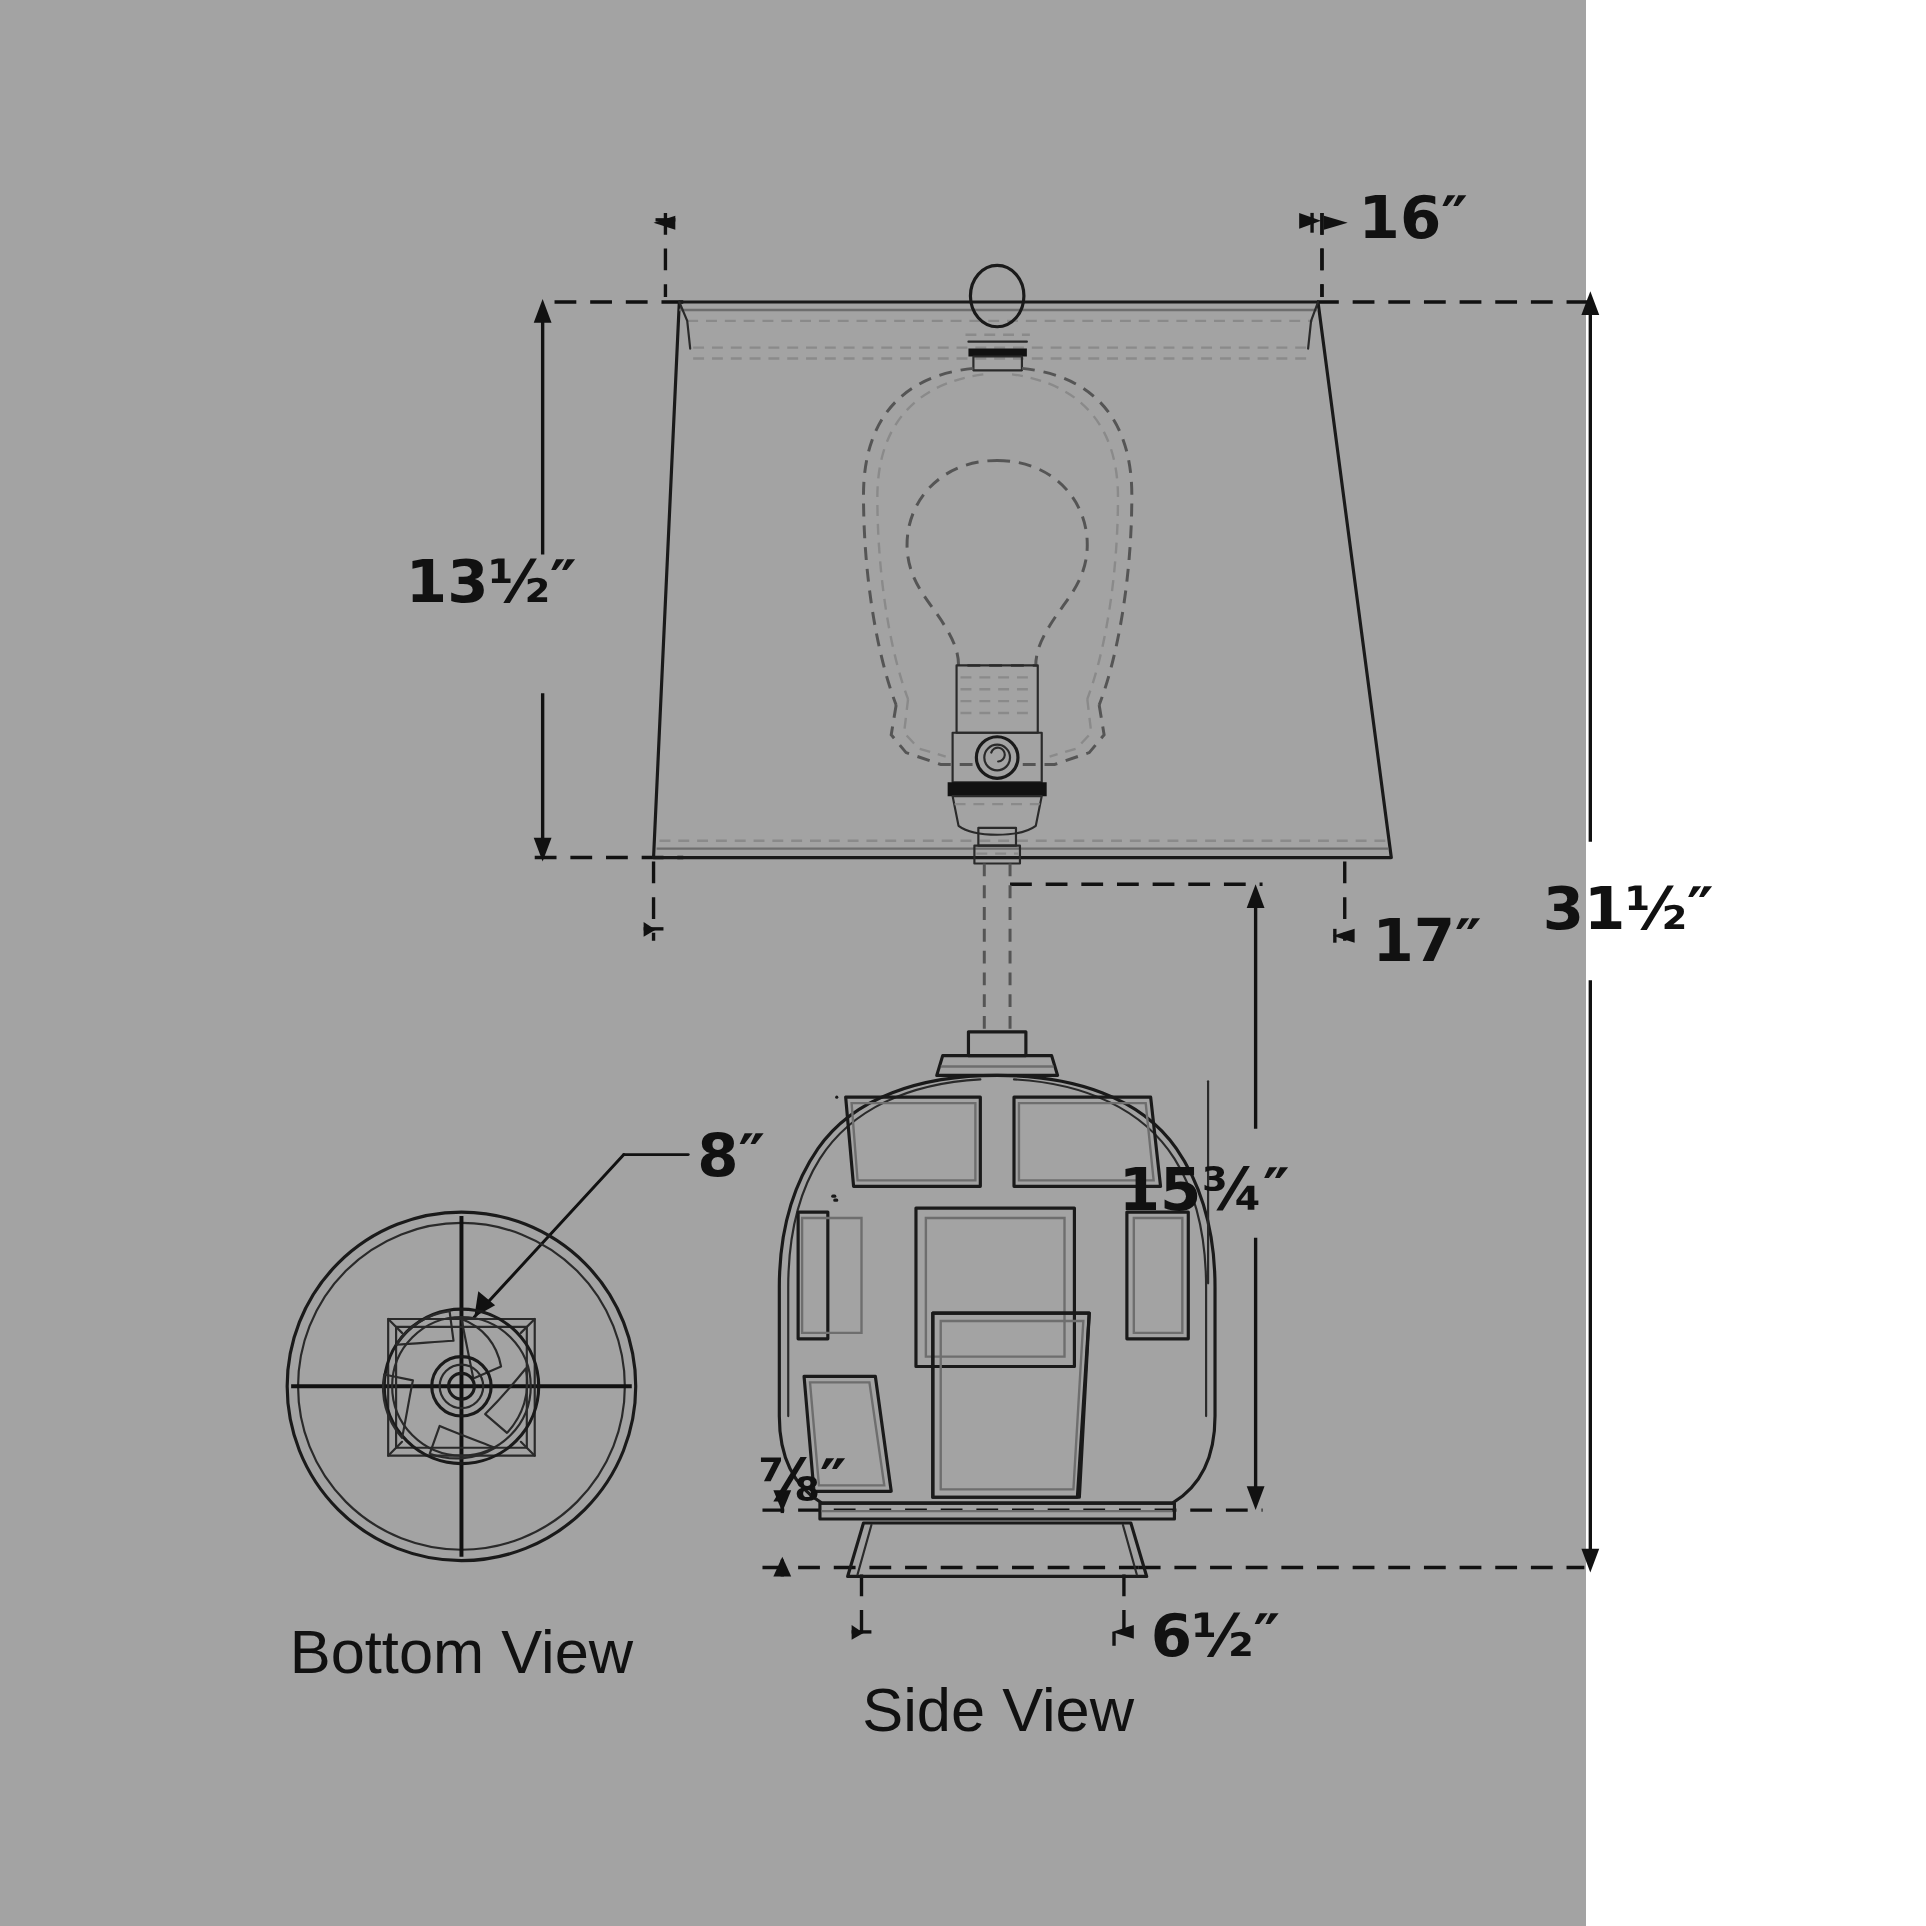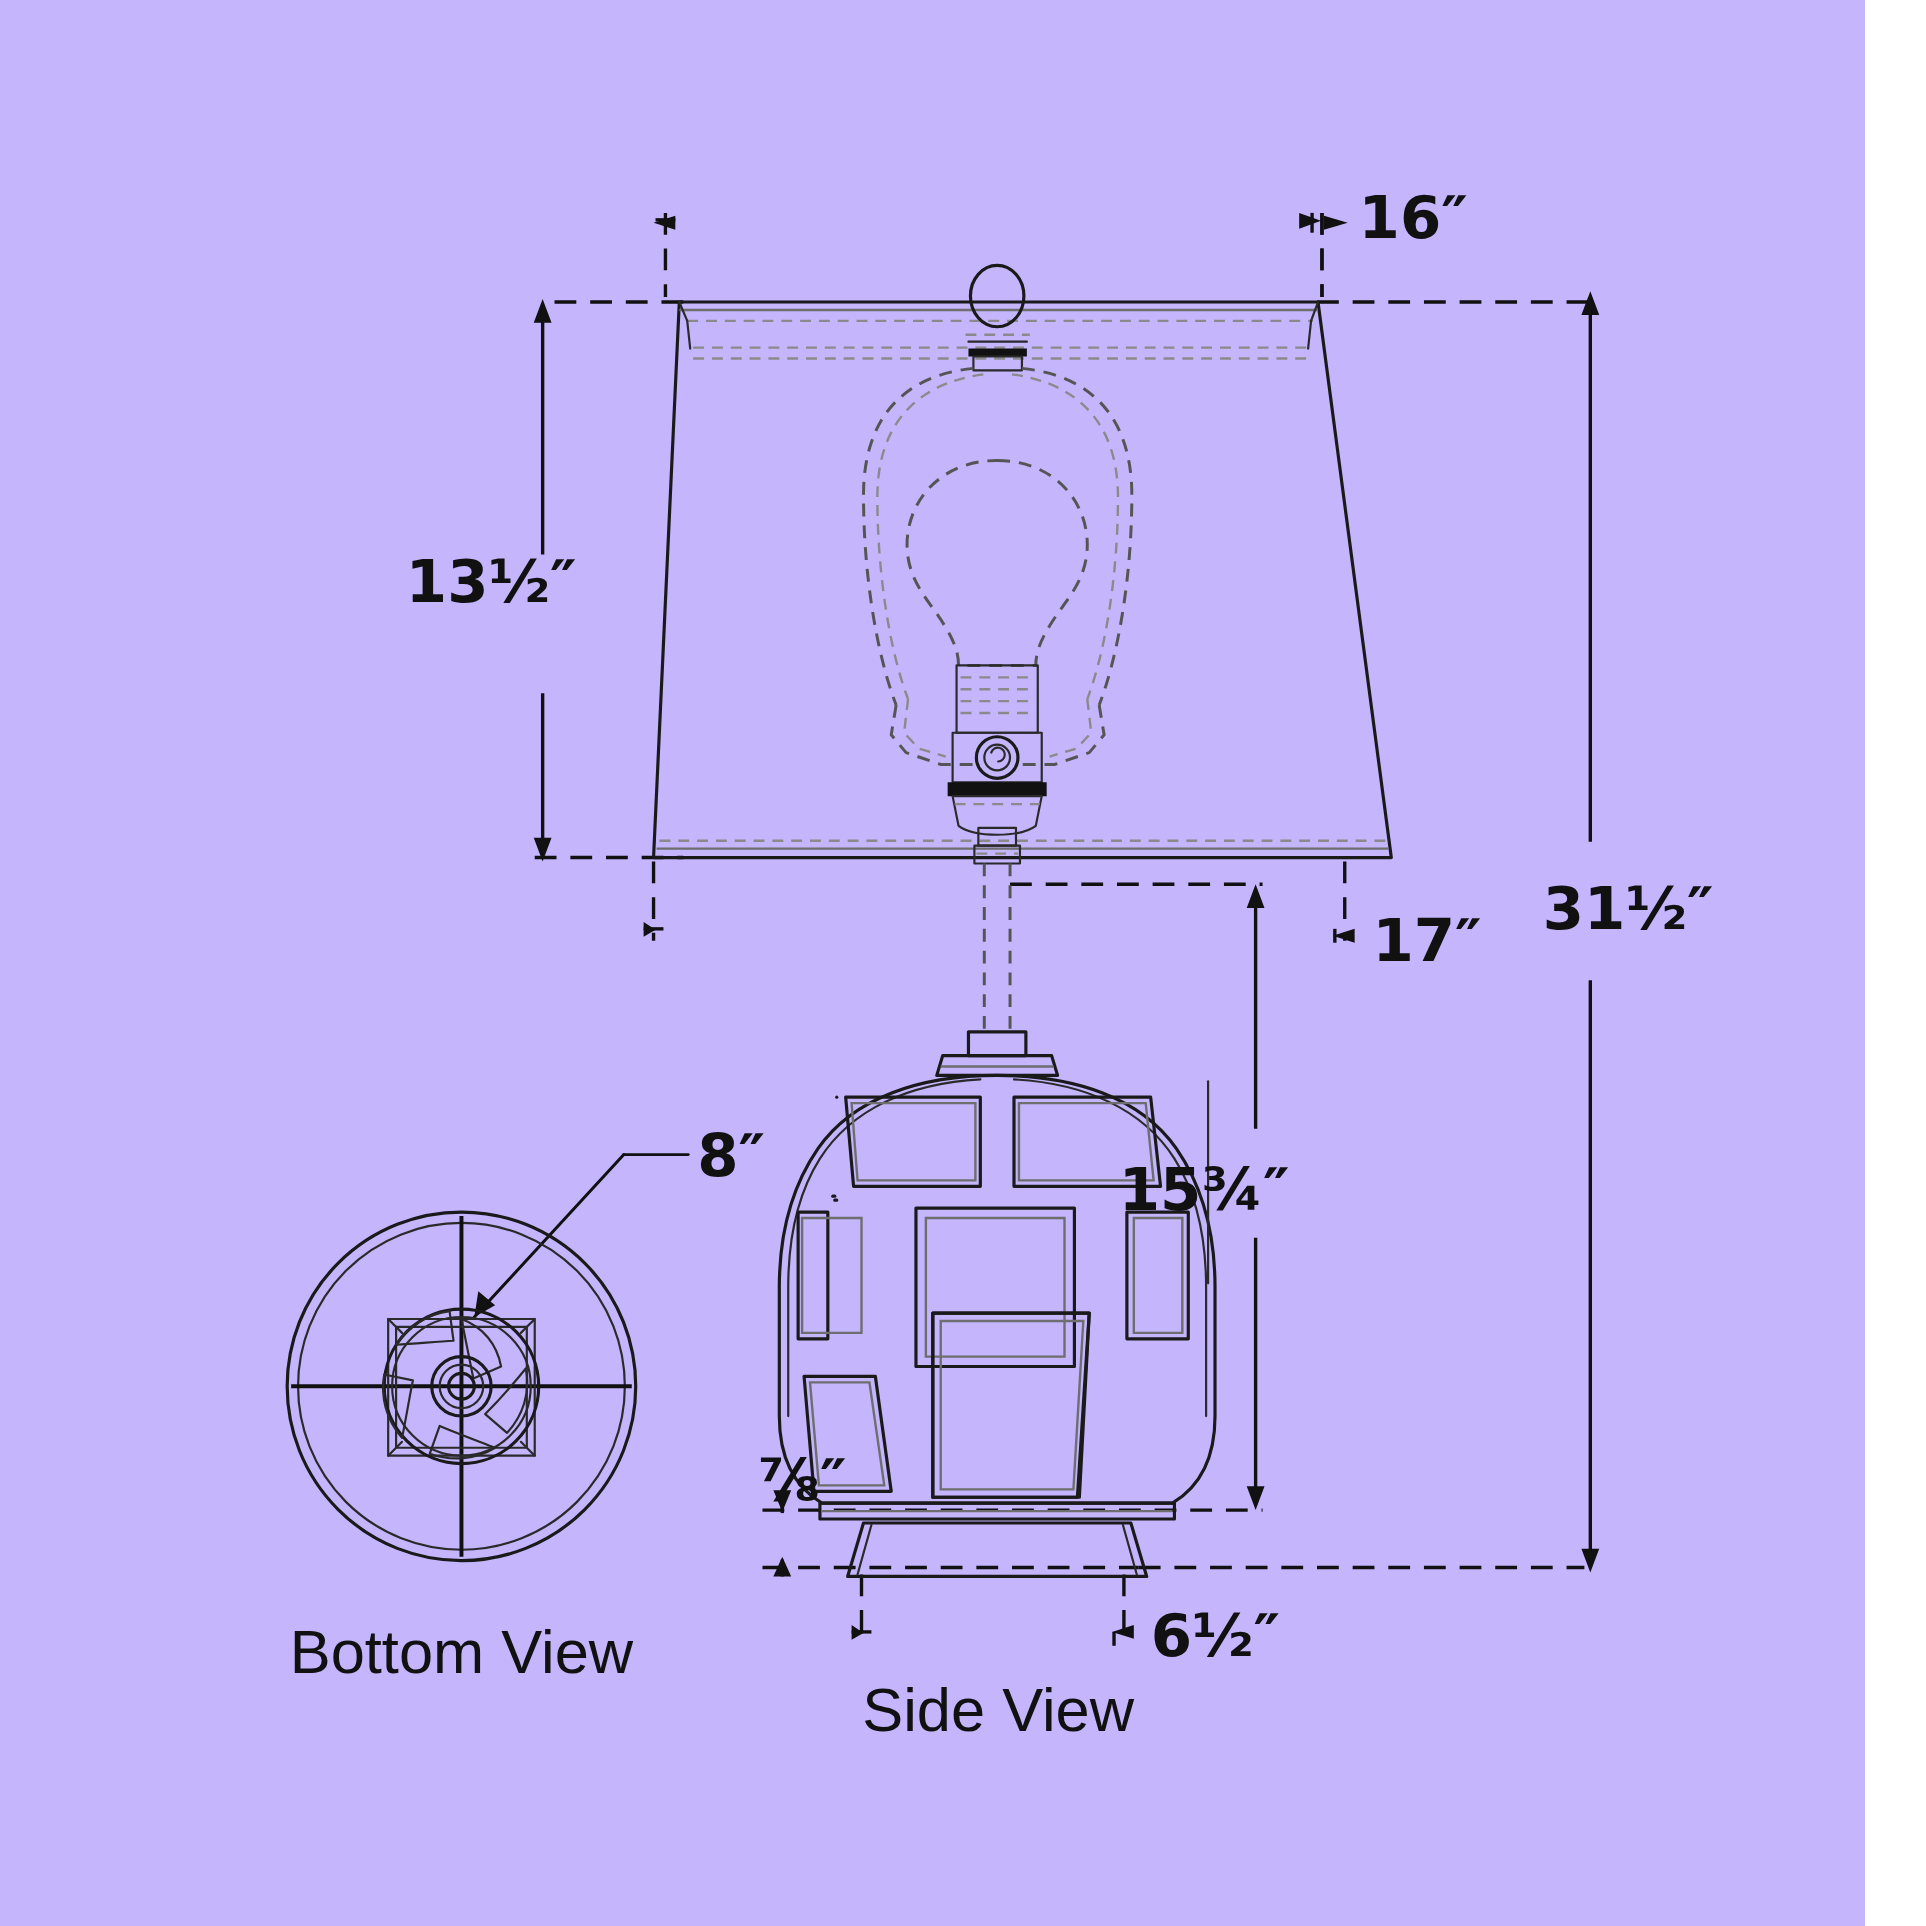--- a/index.html
+++ b/index.html
@@ -1,18 +1,18 @@
 <!DOCTYPE html>
 <html><head>
 <meta charset="utf-8">
 <style>
   html,body{margin:0;padding:0;background:#ffffff;}
   body{width:1927px;height:1927px;overflow:hidden;
        font-family:"Liberation Sans","DejaVu Sans",sans-serif;}
-  #sheet{position:relative;width:1865px;height:1927px;background:#c4b5fd;}
+  #sheet{position:relative;width:1586px;height:1927px;background:#a3a3a3;}
   svg{position:absolute;top:0;left:0;width:1927px;height:1927px;}
   .dimtext{font-family:"DejaVu Sans","Liberation Sans",sans-serif;
            font-weight:700;font-size:60px;fill:#111111;}
   .viewlabel{font-family:"Liberation Sans","DejaVu Sans",sans-serif;
              font-weight:400;font-size:62px;fill:#111111;}
   .obj{fill:none;stroke:#1a1a1a;stroke-width:3.2;
        stroke-linejoin:round;stroke-linecap:round;}
   .obj-thin{fill:none;stroke:#2a2a2a;stroke-width:2.2;
        stroke-linejoin:round;stroke-linecap:round;}
   .obj-gray{fill:none;stroke:#6e6e6e;stroke-width:2.4;}

